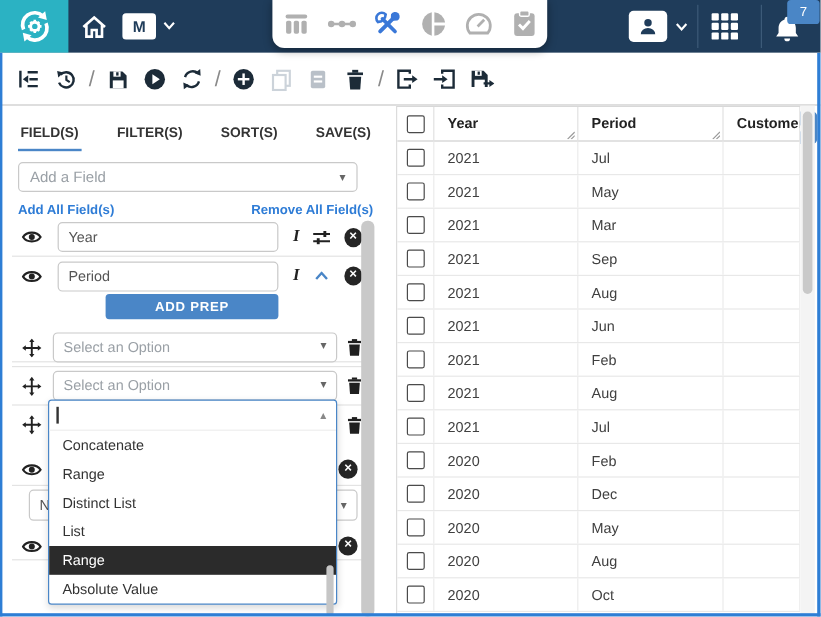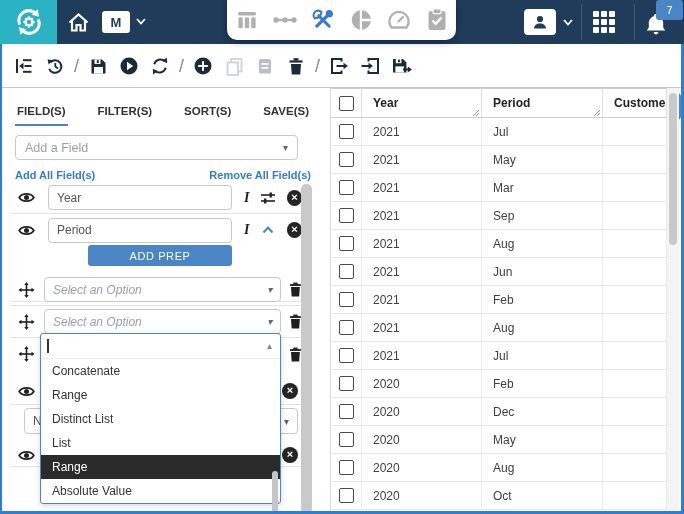--- a/index.html
+++ b/index.html
@@ -52,23 +52,23 @@
   .chev-d { color:#666; font-size:10px; }
   .links-row { position:absolute; left:13px; top:73px; width:296px; display:flex; justify-content:space-between; }
   .plink { color:#2e7cd6; font-size:11px; font-weight:bold; cursor:pointer; }
   .prow { position:absolute; left:8px; width:292px; border-bottom:1px solid #e3e3e3; }
   .field-row { height:32px; display:flex; align-items:center; }
   .eye { margin-left:8px; width:17px; flex:0 0 17px; cursor:pointer; }
   .f-input { margin-left:13px; width:192px; height:25px; border:1px solid #c9c9c9; border-radius:4px; font-size:12px; color:#555; padding:0 8px; font-family:"Liberation Sans",sans-serif; }
   .ic-italic { font-family:"Liberation Serif",serif; font-style:italic; font-weight:bold; font-size:14px; color:#222; margin-left:12px; cursor:pointer; }
   .ic-mid { margin-left:10px; width:18px; display:flex; justify-content:center; cursor:pointer; }
   .xcirc { margin-left:10px; width:16px; height:16px; background:#252525; border-radius:50%; color:#fff; font-size:11px; font-weight:bold; line-height:15px; text-align:center; cursor:pointer; }
-  .addprep { position:absolute; left:86px; top:149px; width:144px; height:21px; background:#4a86c7; border:none; border-radius:3px; color:#fff; font-size:11px; font-weight:normal; letter-spacing:0.6px; cursor:pointer; font-family:"Liberation Sans",sans-serif; }
+  .addprep { position:absolute; left:86px; top:149px; width:144px; height:21px; background:#4a86c7; border:none; border-radius:3px; color:#fff; font-size:11px; font-weight:bold; letter-spacing:0.6px; cursor:pointer; font-family:"Liberation Sans",sans-serif; }
   .sel-row { height:32px; display:flex; align-items:center; }
-  .selbox { margin-left:9px; width:240px; height:25px; border:1px solid #c9c9c9; border-radius:4px; display:flex; align-items:center; padding:4px 8px; cursor:pointer; background:#fff;font-style:italic; }
+  .selbox { margin-left:9px; width:240px; height:25px; border:1px solid #c9c9c9; border-radius:4px; display:flex; align-items:flex-start; padding:4px 8px; cursor:pointer; background:#fff; }
   .selbox .ph { color:#9aa0a6; font-size:12px; flex:1; }
   .trash { margin-left:8px; cursor:pointer; }
   .hid-sel { position:absolute; left:22px; top:312px; width:274px; height:26px; border:1px solid #c9c9c9; border-radius:4px; display:flex; align-items:center; padding:0 8px; font-size:12px; color:#555; z-index:1; }
   .hid-sel .ph { flex:1; }
   .hdiv { position:absolute; left:8px; width:292px; border-bottom:1px solid #e3e3e3; }
   .hicon-row { position:absolute; left:8px; width:292px; height:30px; display:flex; align-items:center; justify-content:space-between; }
   .pscroll { position:absolute; left:299px; top:88px; width:11px; height:330px; }
   .pscroll .thumb { width:11px; height:100%; background:#c9c9c9; border-radius:5px; }
 
   

